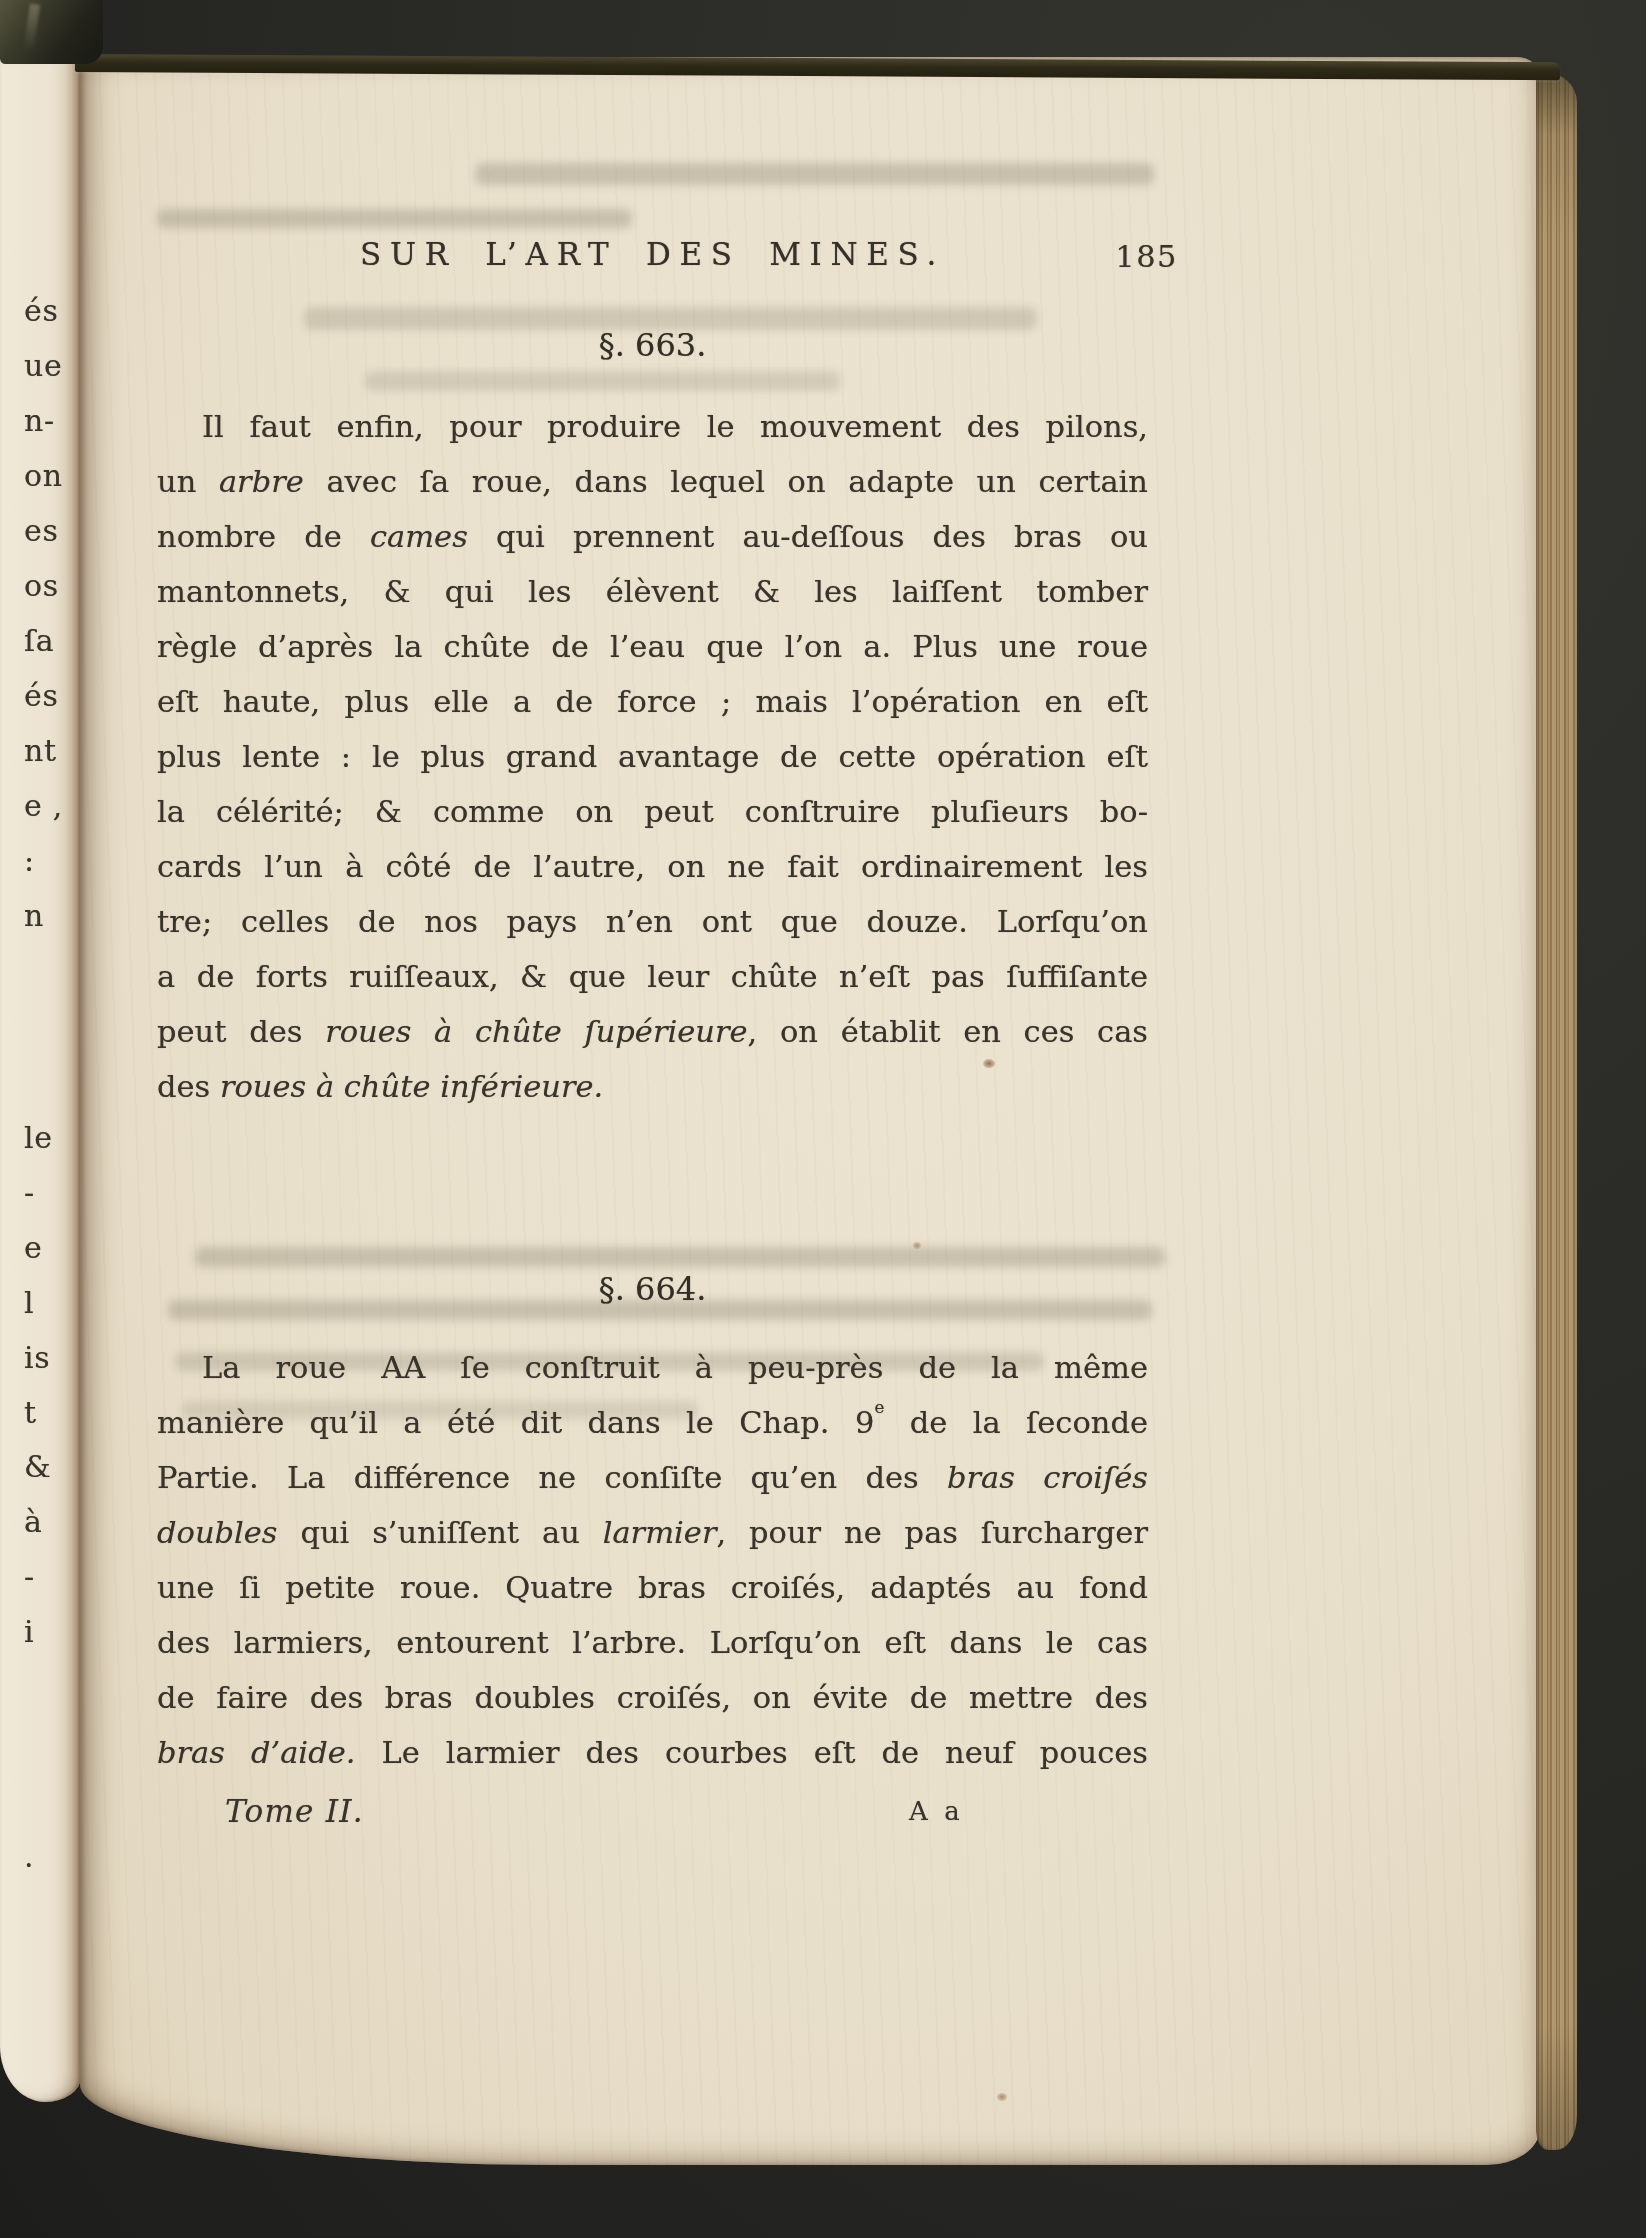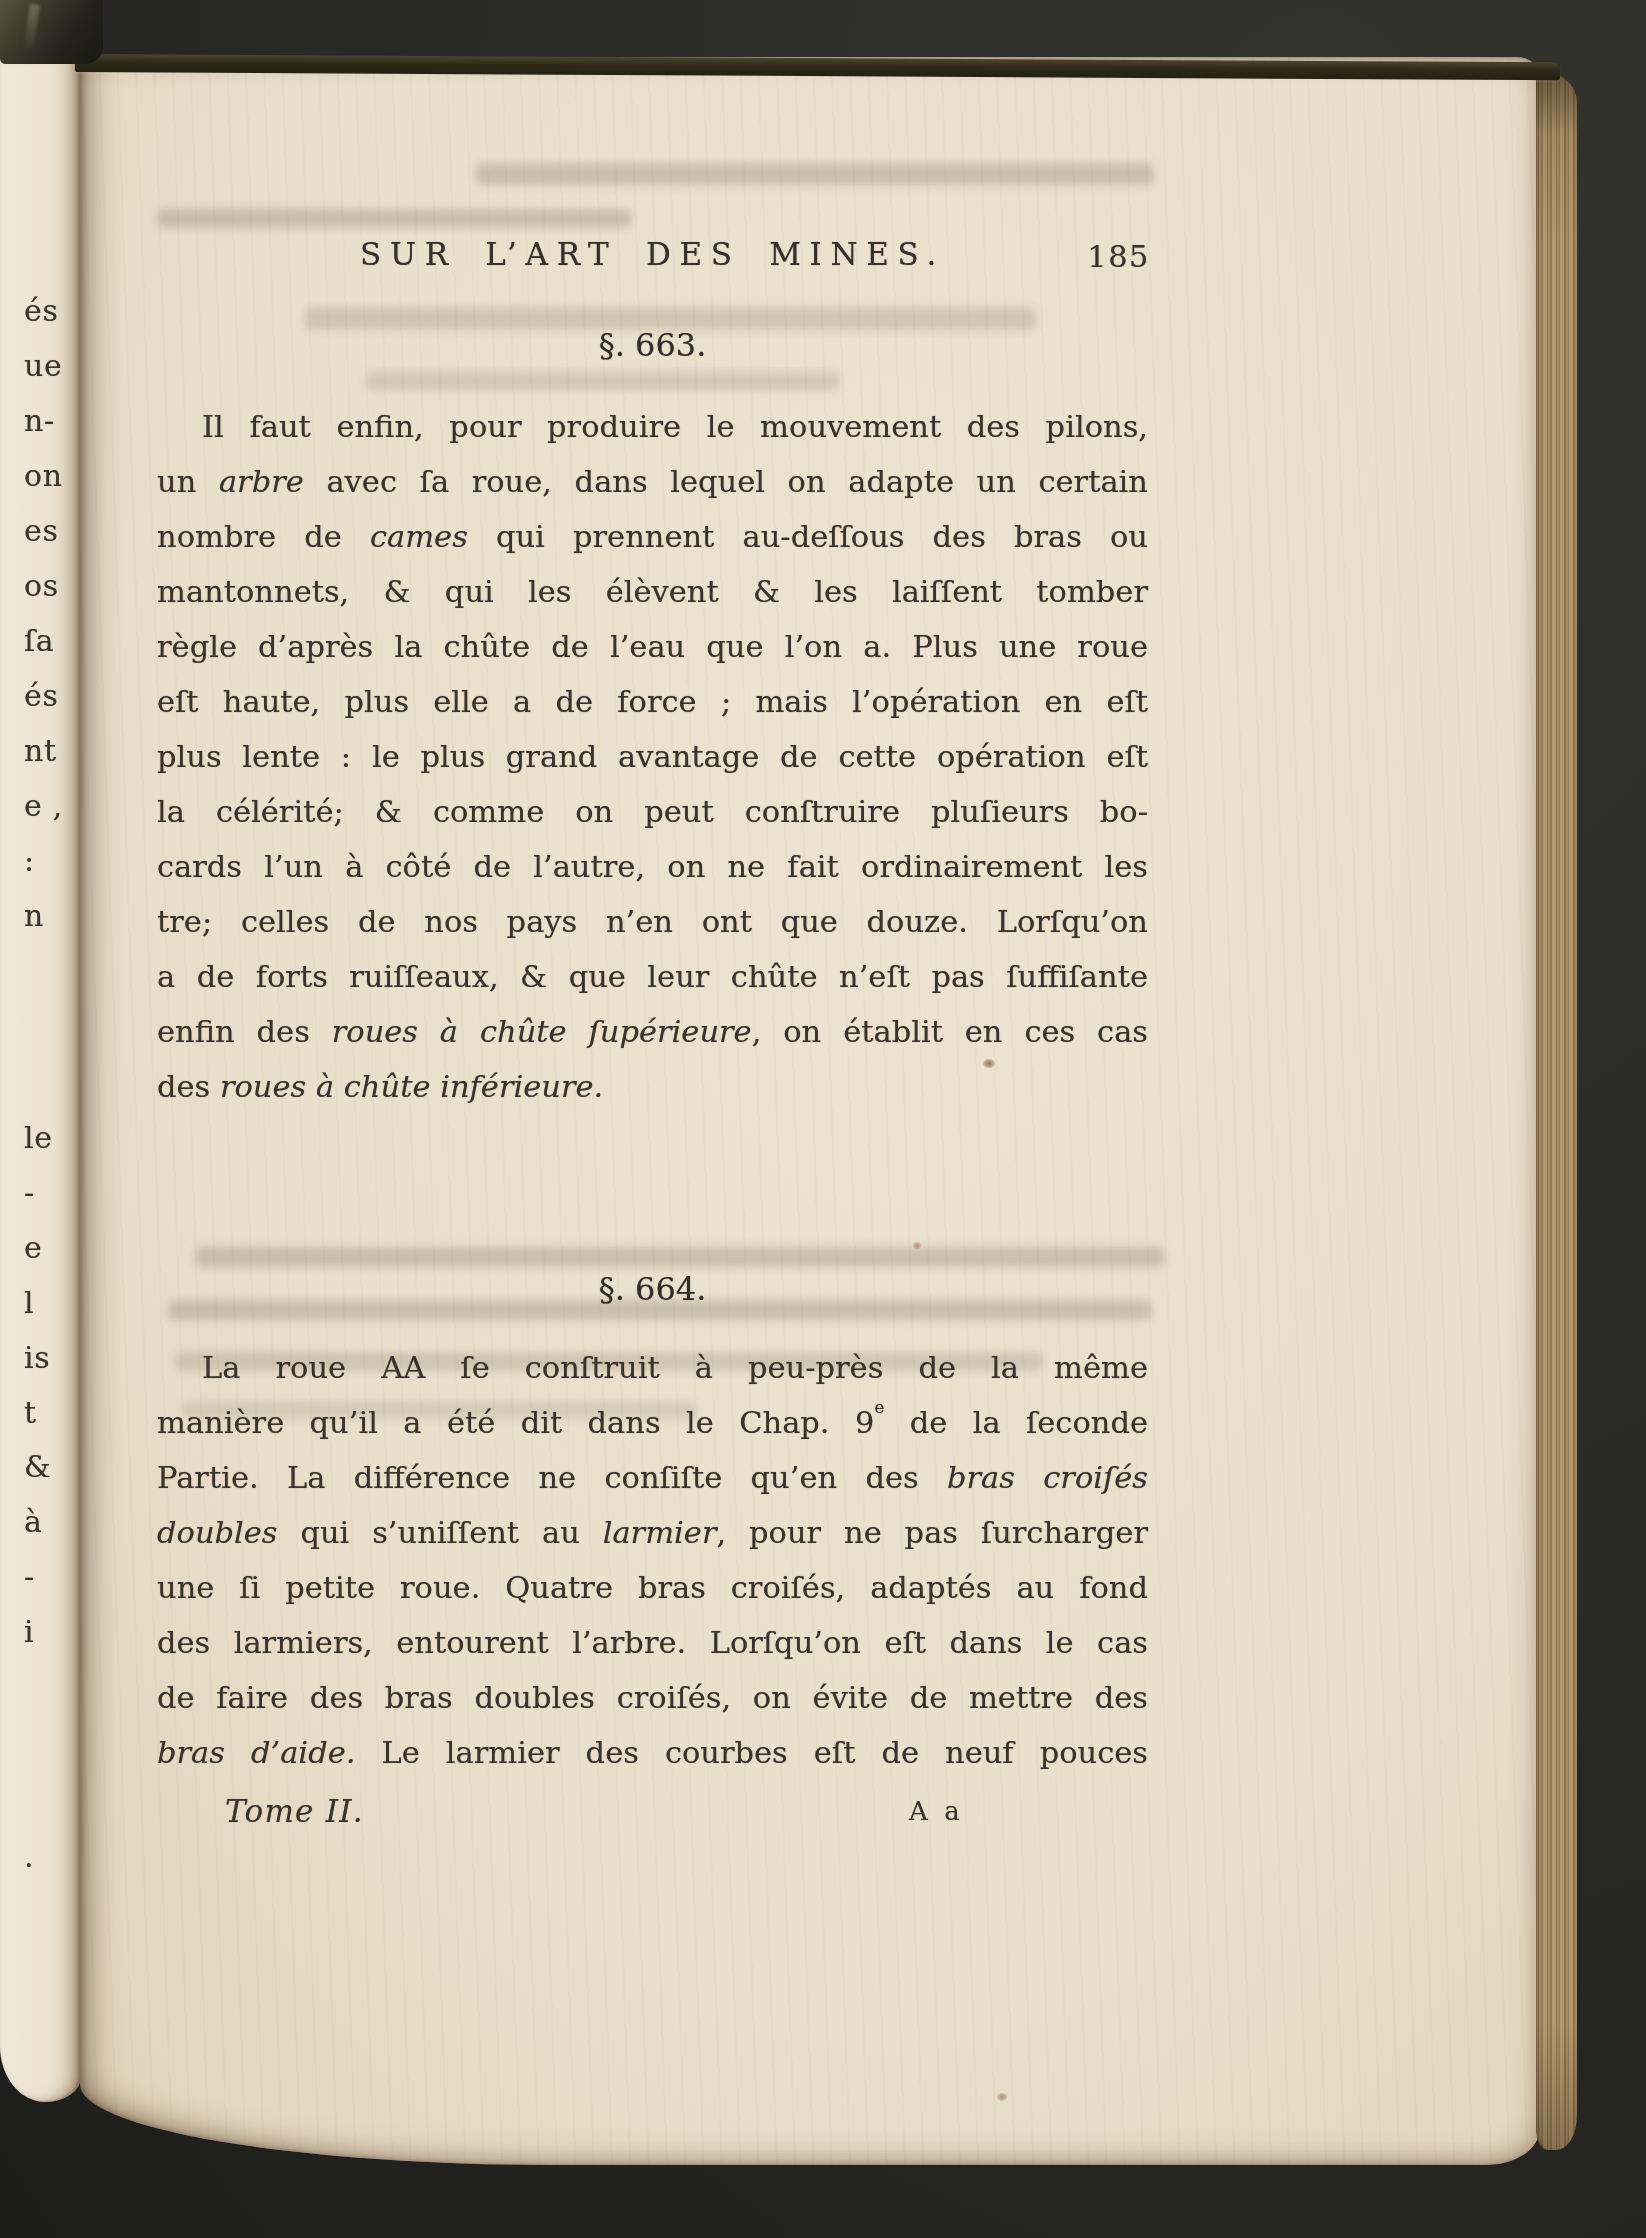--- a/index.html
+++ b/index.html
@@ -50,21 +50,21 @@
   }
   .stain{position:absolute;border-radius:50%;z-index:2;}
   
   .running-title,.page-number,.sec-h,.para,.tome,.sig{position:absolute;color:#39342b;z-index:4;}
   .running-title{
     left:77px;width:991px;top:179px;text-align:center;
     font-size:31px;letter-spacing:.28em;word-spacing:.32em;
     color:#35302a;text-shadow:0 0 1px rgba(53,48,42,.6);
   }
   .page-number{
-    left:960px;top:182px;width:110px;text-align:right;
+    left:988px;top:182px;width:110px;text-align:right;
     font-size:30.5px;letter-spacing:.05em;text-shadow:0 0 0.8px rgba(57,52,43,.55);
   }
   .sec-h{
     left:77px;width:991px;text-align:center;font-size:32px;
     color:#332f27;text-shadow:0 0 0.9px rgba(51,47,39,.55);
   }
   .para{left:77px;width:991px;font-size:30.5px;text-shadow:0 0 0.9px rgba(57,52,43,.55);}
   .line{
     height:55px;line-height:55px;
     text-align:justify;text-align-last:justify;
@@ -163,21 +163,21 @@
         <div class="line"><span>un </span><span class="it">arbre</span><span> avec ſa roue, dans lequel on adapte un certain</span></div>
         <div class="line"><span>nombre de </span><span class="it">cames</span><span> qui prennent au-deſſous des bras ou</span></div>
         <div class="line"><span>mantonnets, &amp; qui les élèvent &amp; les laiſſent tomber</span></div>
         <div class="line"><span>règle d’après la chûte de l’eau que l’on a. Plus une roue</span></div>
         <div class="line"><span>eſt haute, plus elle a de force ; mais l’opération en eſt</span></div>
         <div class="line"><span>plus lente : le plus grand avantage de cette opération eſt</span></div>
         <div class="line"><span>la célérité; &amp; comme on peut conſtruire pluſieurs bo-</span></div>
         <div class="line"><span>cards l’un à côté de l’autre, on ne fait ordinairement les</span></div>
         <div class="line"><span>tre; celles de nos pays n’en ont que douze. Lorſqu’on</span></div>
         <div class="line"><span>a de forts ruiſſeaux, &amp; que leur chûte n’eſt pas ſuffiſante</span></div>
-        <div class="line"><span>enfin des </span><span class="it">roues à chûte ſupérieure</span><span>, on établit en ces cas</span></div>
+        <div class="line"><span>peut des </span><span class="it">roues à chûte ſupérieure</span><span>, on établit en ces cas</span></div>
         <div class="line noj"><span>des </span><span class="it">roues à chûte inférieure.</span></div>
       </div>
 
     <div class="sec-h" style="top:1213px">§. 664.</div>
     <div class="para" style="top:1283px">
         <div class="line ind"><span>La roue AA ſe conſtruit à peu-près de la même</span></div>
         <div class="line"><span>manière qu’il a été dit dans le Chap. 9</span><sup>e</sup><span> de la ſeconde</span></div>
         <div class="line"><span>Partie. La différence ne conſiſte qu’en des </span><span class="it">bras croiſés</span></div>
         <div class="line"><span class="it">doubles</span><span> qui s’uniſſent au </span><span class="it">larmier</span><span>, pour ne pas ſurcharger</span></div>
         <div class="line"><span>une ſi petite roue. Quatre bras croiſés, adaptés au fond</span></div>

